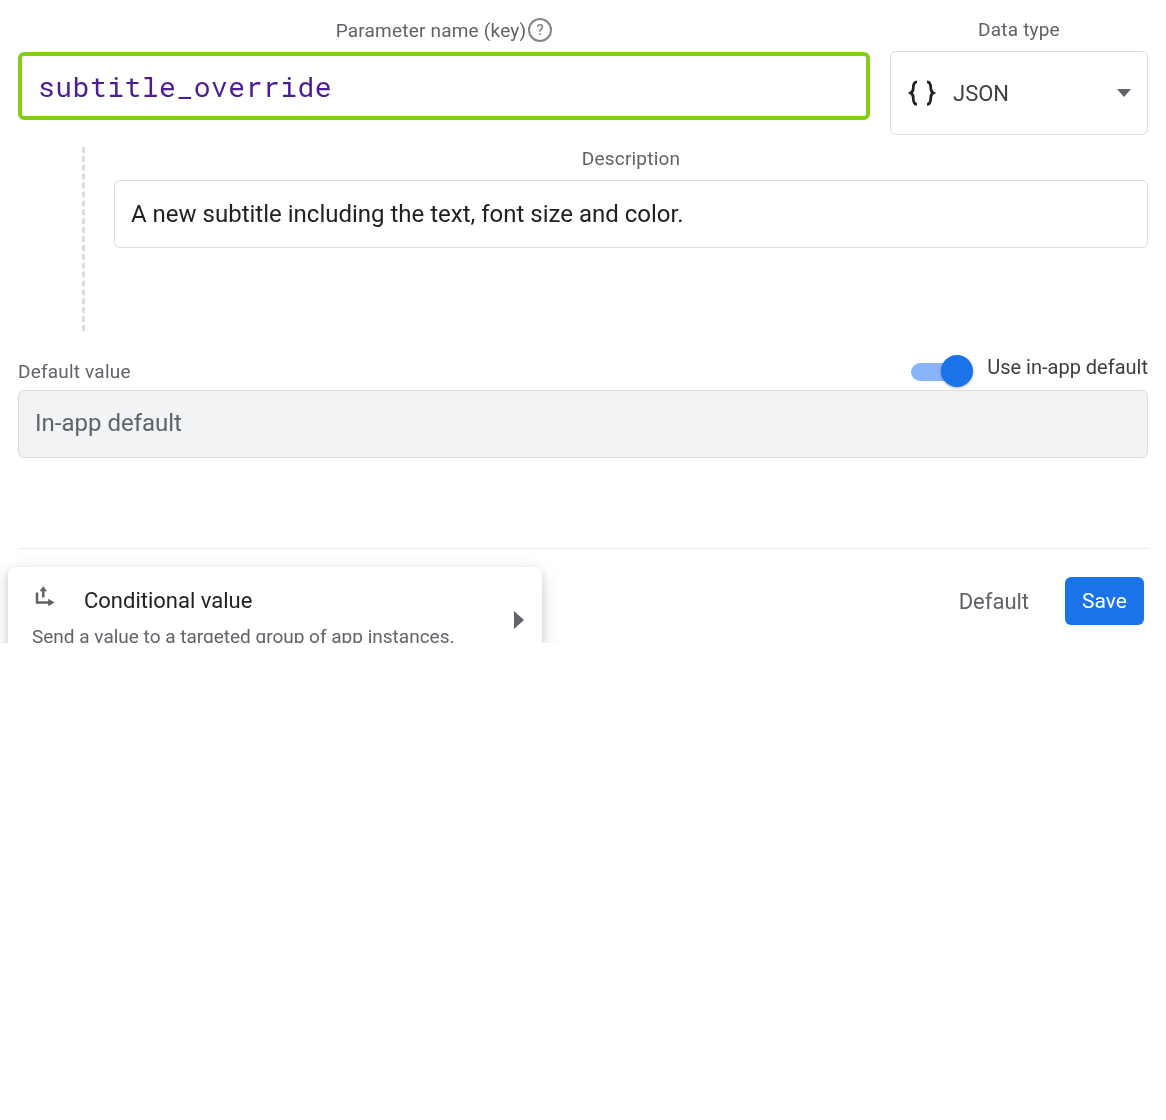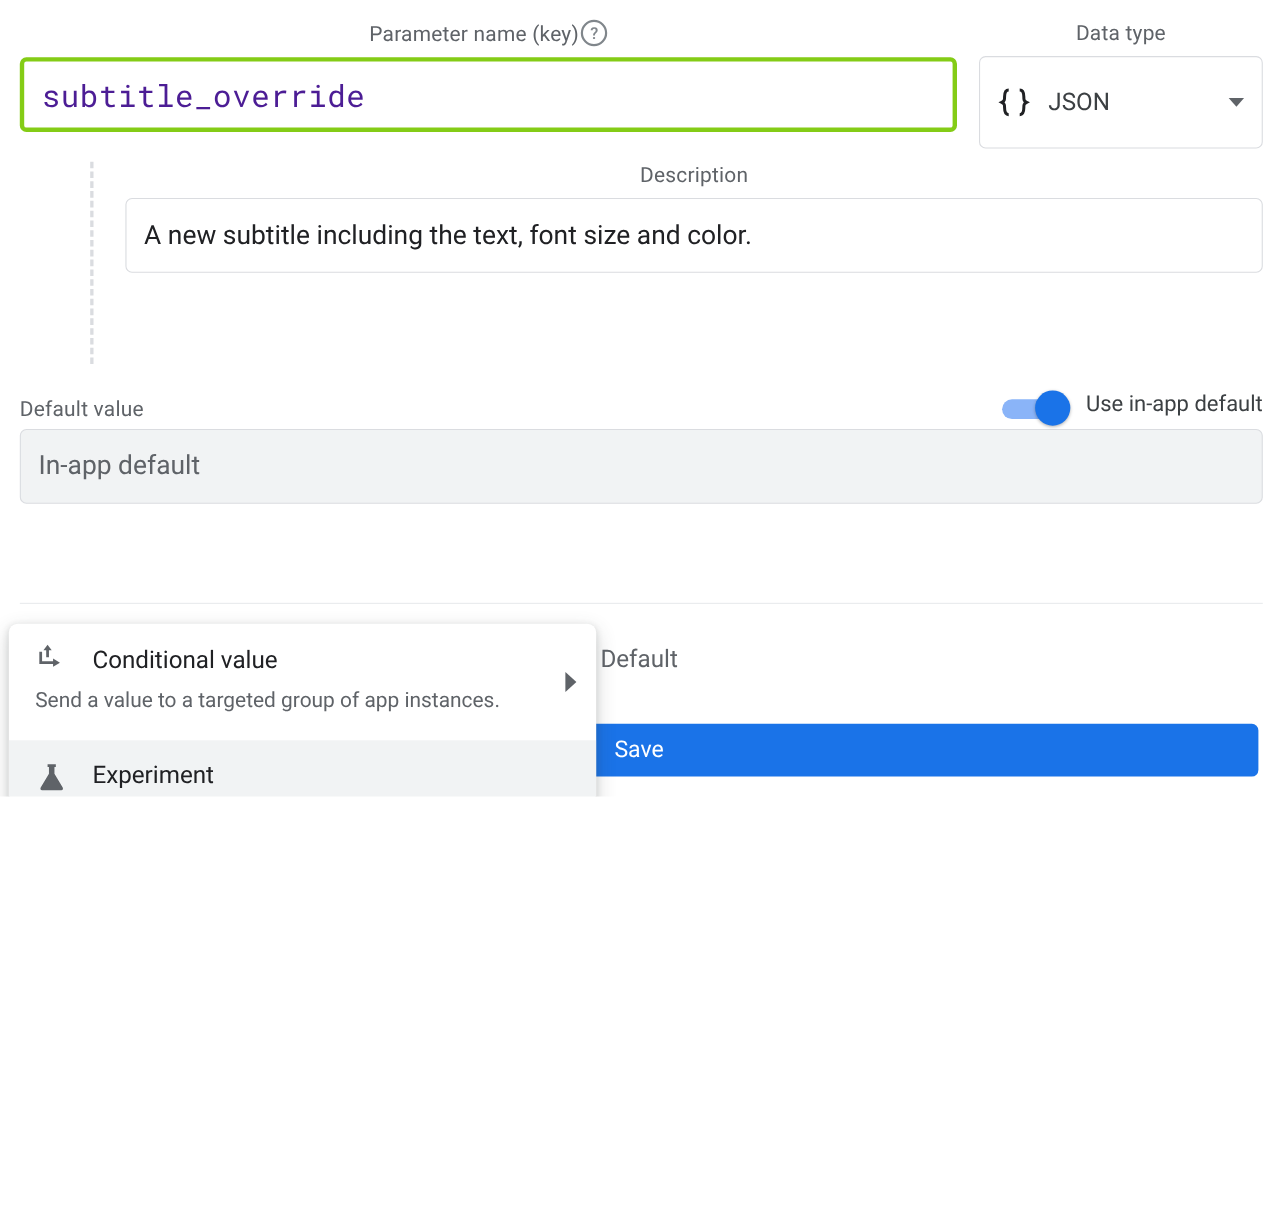--- a/index.html
+++ b/index.html
@@ -132,21 +132,20 @@
       height: 1px; background: #e8eaed;
       margin-top: 90px;
     }
     .bottom-area {
       position: relative;
       margin-top: 28px;
       display: flex;
       justify-content: flex-end;
       gap: 36px;
       padding-right: 4px;
-      flex-direction: column;
     }
     .btn-text {
       background: none; border: none;
       color: #5f6368; font-size: 22px;
       font-family: inherit;
       cursor: pointer;
       padding: 10px 0;
     }
     .btn-primary {
       background: #1a73e8; border: none;

